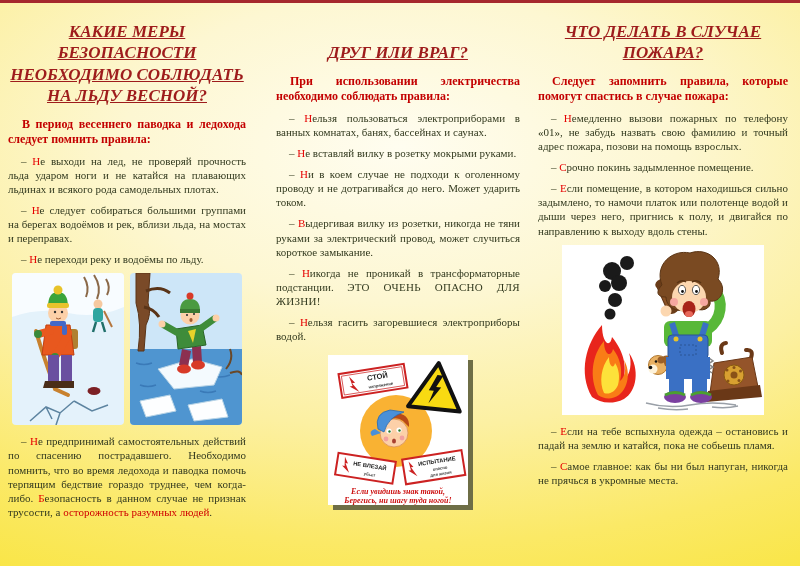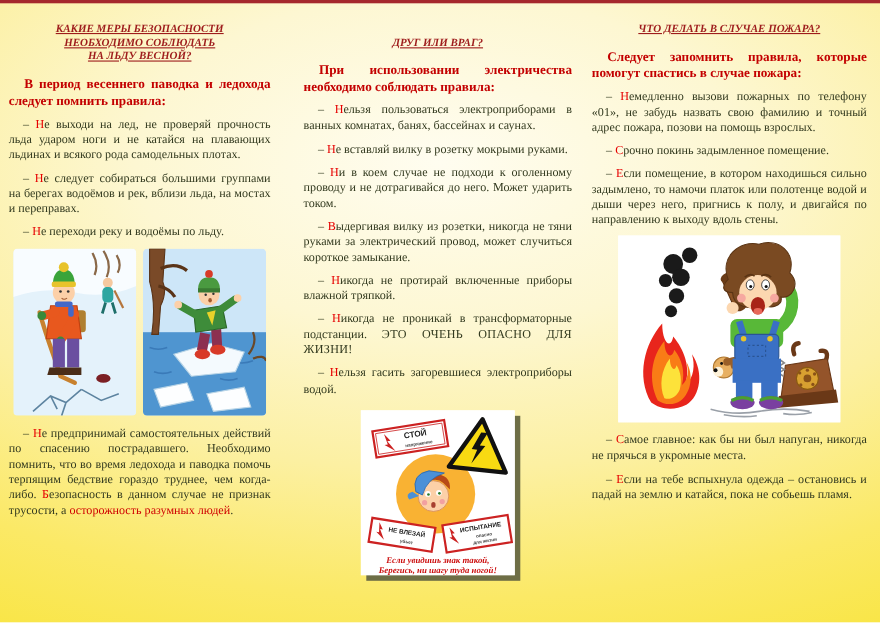--- a/index.html
+++ b/index.html
@@ -6,21 +6,21 @@
   body{width:800px;height:566px;overflow:hidden;font-family:"Liberation Serif",serif;}
   .page{position:relative;width:800px;height:566px;overflow:hidden;
         background:radial-gradient(115% 90% at 50% 26%, #fffdf0 0%, #fdf7d2 30%, #fcf0a2 55%, #fbe966 78%, #f8e43a 100%);}
   .top-strip{position:absolute;top:0;left:0;width:100%;height:3px;background:#a5282d;}
   .cols{position:absolute;top:3px;left:0;width:800px;height:563px;display:flex;}
   .col{box-sizing:border-box;padding-top:18px;}
   .col1{width:238px;margin-left:8px;}
   .col2{width:244px;margin-left:30px;}
   .col3{width:250px;margin-left:18px;}
   .title{text-align:center;color:#9e1c1c;font-weight:bold;font-style:italic;
-         font-size:10px;line-height:1.26;margin:0 0 2px 0;}
+         font-size:17px;line-height:1.26;margin:0 0 2px 0;}
   .title span{text-decoration:underline;}
   .intro{color:#c30000;font-weight:bold;font-size:12px;line-height:1.3;
          text-align:justify;text-indent:14px;margin:10px 0 6px 0;}
   .items{margin:0;}
   .item{font-size:11px;font-weight:normal;color:#333a1f;line-height:1.28;
         text-align:justify;text-indent:13px;margin:0 0 7px 0;}
   .seg-dark{color:#333a1f;}
   .seg-red{color:#e60000;}
   .seg-redbold{color:#cf0000;}
   .seg-caps{letter-spacing:.3px;}
@@ -145,21 +145,20 @@
       <div class="title">
         <br>
         <span>ДРУГ ИЛИ ВРАГ?</span>
       </div>
       <p class="intro">При использовании электричества необходимо соблюдать правила:</p>
       <div class="items">
           <p class="item"><span class="seg-dark">– </span><span class="seg-red">Н</span><span class="seg-dark">ельзя пользоваться электроприборами в ванных комнатах, банях, бассейнах и саунах.</span></p>
           <p class="item"><span class="seg-dark">– </span><span class="seg-red">Н</span><span class="seg-dark">е вставляй вилку в розетку мокрыми руками.</span></p>
           <p class="item"><span class="seg-dark">– </span><span class="seg-red">Н</span><span class="seg-dark">и в коем случае не подходи к оголенному проводу и не дотрагивайся до него. Может ударить током.</span></p>
           <p class="item"><span class="seg-dark">– </span><span class="seg-red">В</span><span class="seg-dark">ыдергивая вилку из розетки, никогда не тяни руками за электрический провод, может случиться короткое замыкание.</span></p>
-          <p class="item"><span class="seg-dark">– </span><span class="seg-red">Н</span><span class="seg-dark">икогда не протирай включенные приборы влажной тряпкой.</span></p>
           <p class="item"><span class="seg-dark">– </span><span class="seg-red">Н</span><span class="seg-dark">икогда не проникай в трансформаторные подстанции. </span><span class="seg-caps">ЭТО ОЧЕНЬ ОПАСНО ДЛЯ ЖИЗНИ!</span></p>
           <p class="item"><span class="seg-dark">– </span><span class="seg-red">Н</span><span class="seg-dark">ельзя гасить загоревшиеся электроприборы водой.</span></p>
         </div>
 
       <div class="card-wrap">
         <svg width="140" height="150" viewBox="0 0 140 150">
           <rect width="140" height="150" fill="#ffffff"></rect>
           <circle cx="68" cy="76" r="36" fill="#f9b233"></circle>
           <g transform="rotate(-9 44 26)">
             <rect x="12" y="14" width="66" height="24" fill="#fff" stroke="#cc2222" stroke-width="2"></rect>
@@ -286,19 +285,19 @@
             <rect x="130" y="132" width="15" height="16" fill="#3a70c4"></rect>
             <ellipse cx="113" cy="152" rx="11" ry="6" fill="#7a3fa0"></ellipse>
             <path d="M103,150 q10,-5 20,0" stroke="#4aa030" stroke-width="3" fill="none"></path>
             <ellipse cx="139" cy="152" rx="11" ry="6" fill="#7a3fa0"></ellipse>
             <path d="M129,150 q10,-5 20,0" stroke="#4aa030" stroke-width="3" fill="none"></path>
           </g>
         </svg>
       </div>
 
       <div class="items bottom-items">
+          <p class="item"><span class="seg-dark">– </span><span class="seg-red">Е</span><span class="seg-dark">сли на тебе вспыхнула одежда – остановись и падай на землю и катайся, пока не собьешь пламя.</span></p>
           <p class="item"><span class="seg-dark">– </span><span class="seg-red">С</span><span class="seg-dark">амое главное: как бы ни был напуган, никогда не прячься в укромные места.</span></p>
-          <p class="item"><span class="seg-dark">– </span><span class="seg-red">Е</span><span class="seg-dark">сли на тебе вспыхнула одежда – остановись и падай на землю и катайся, пока не собьешь пламя.</span></p>
         </div>
     </div>
 
   </div>
 </div>
 
 </body></html>

